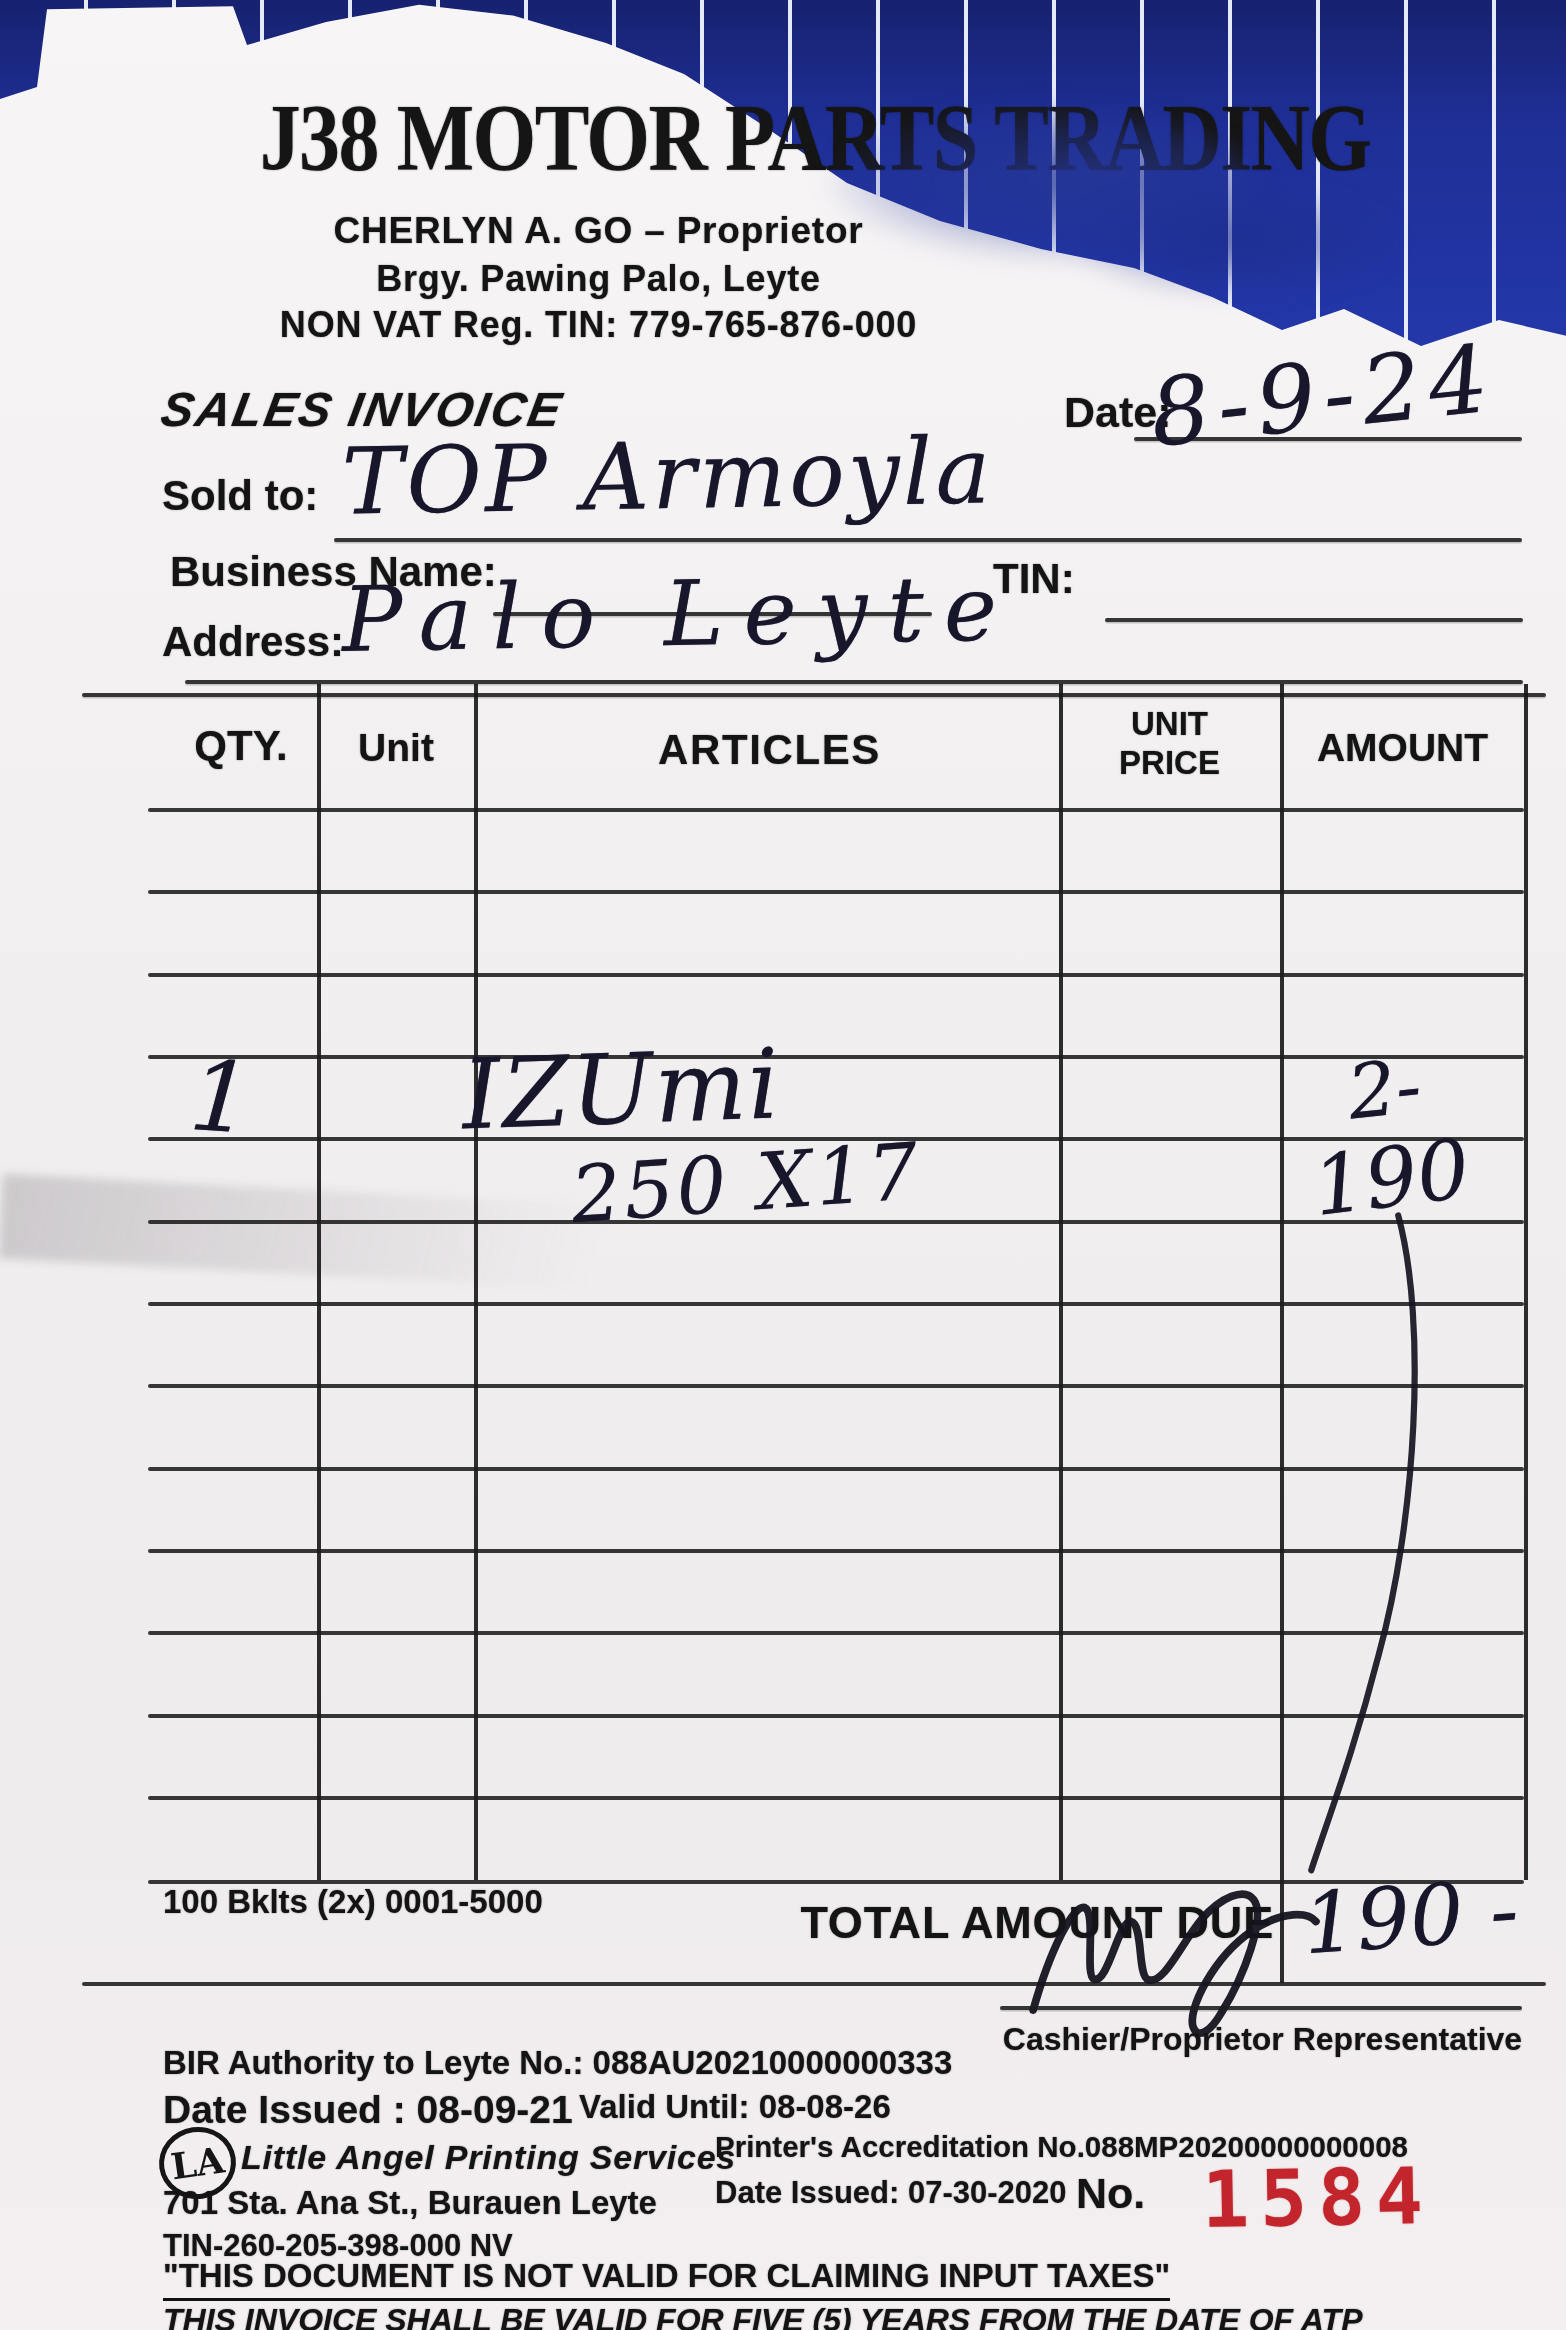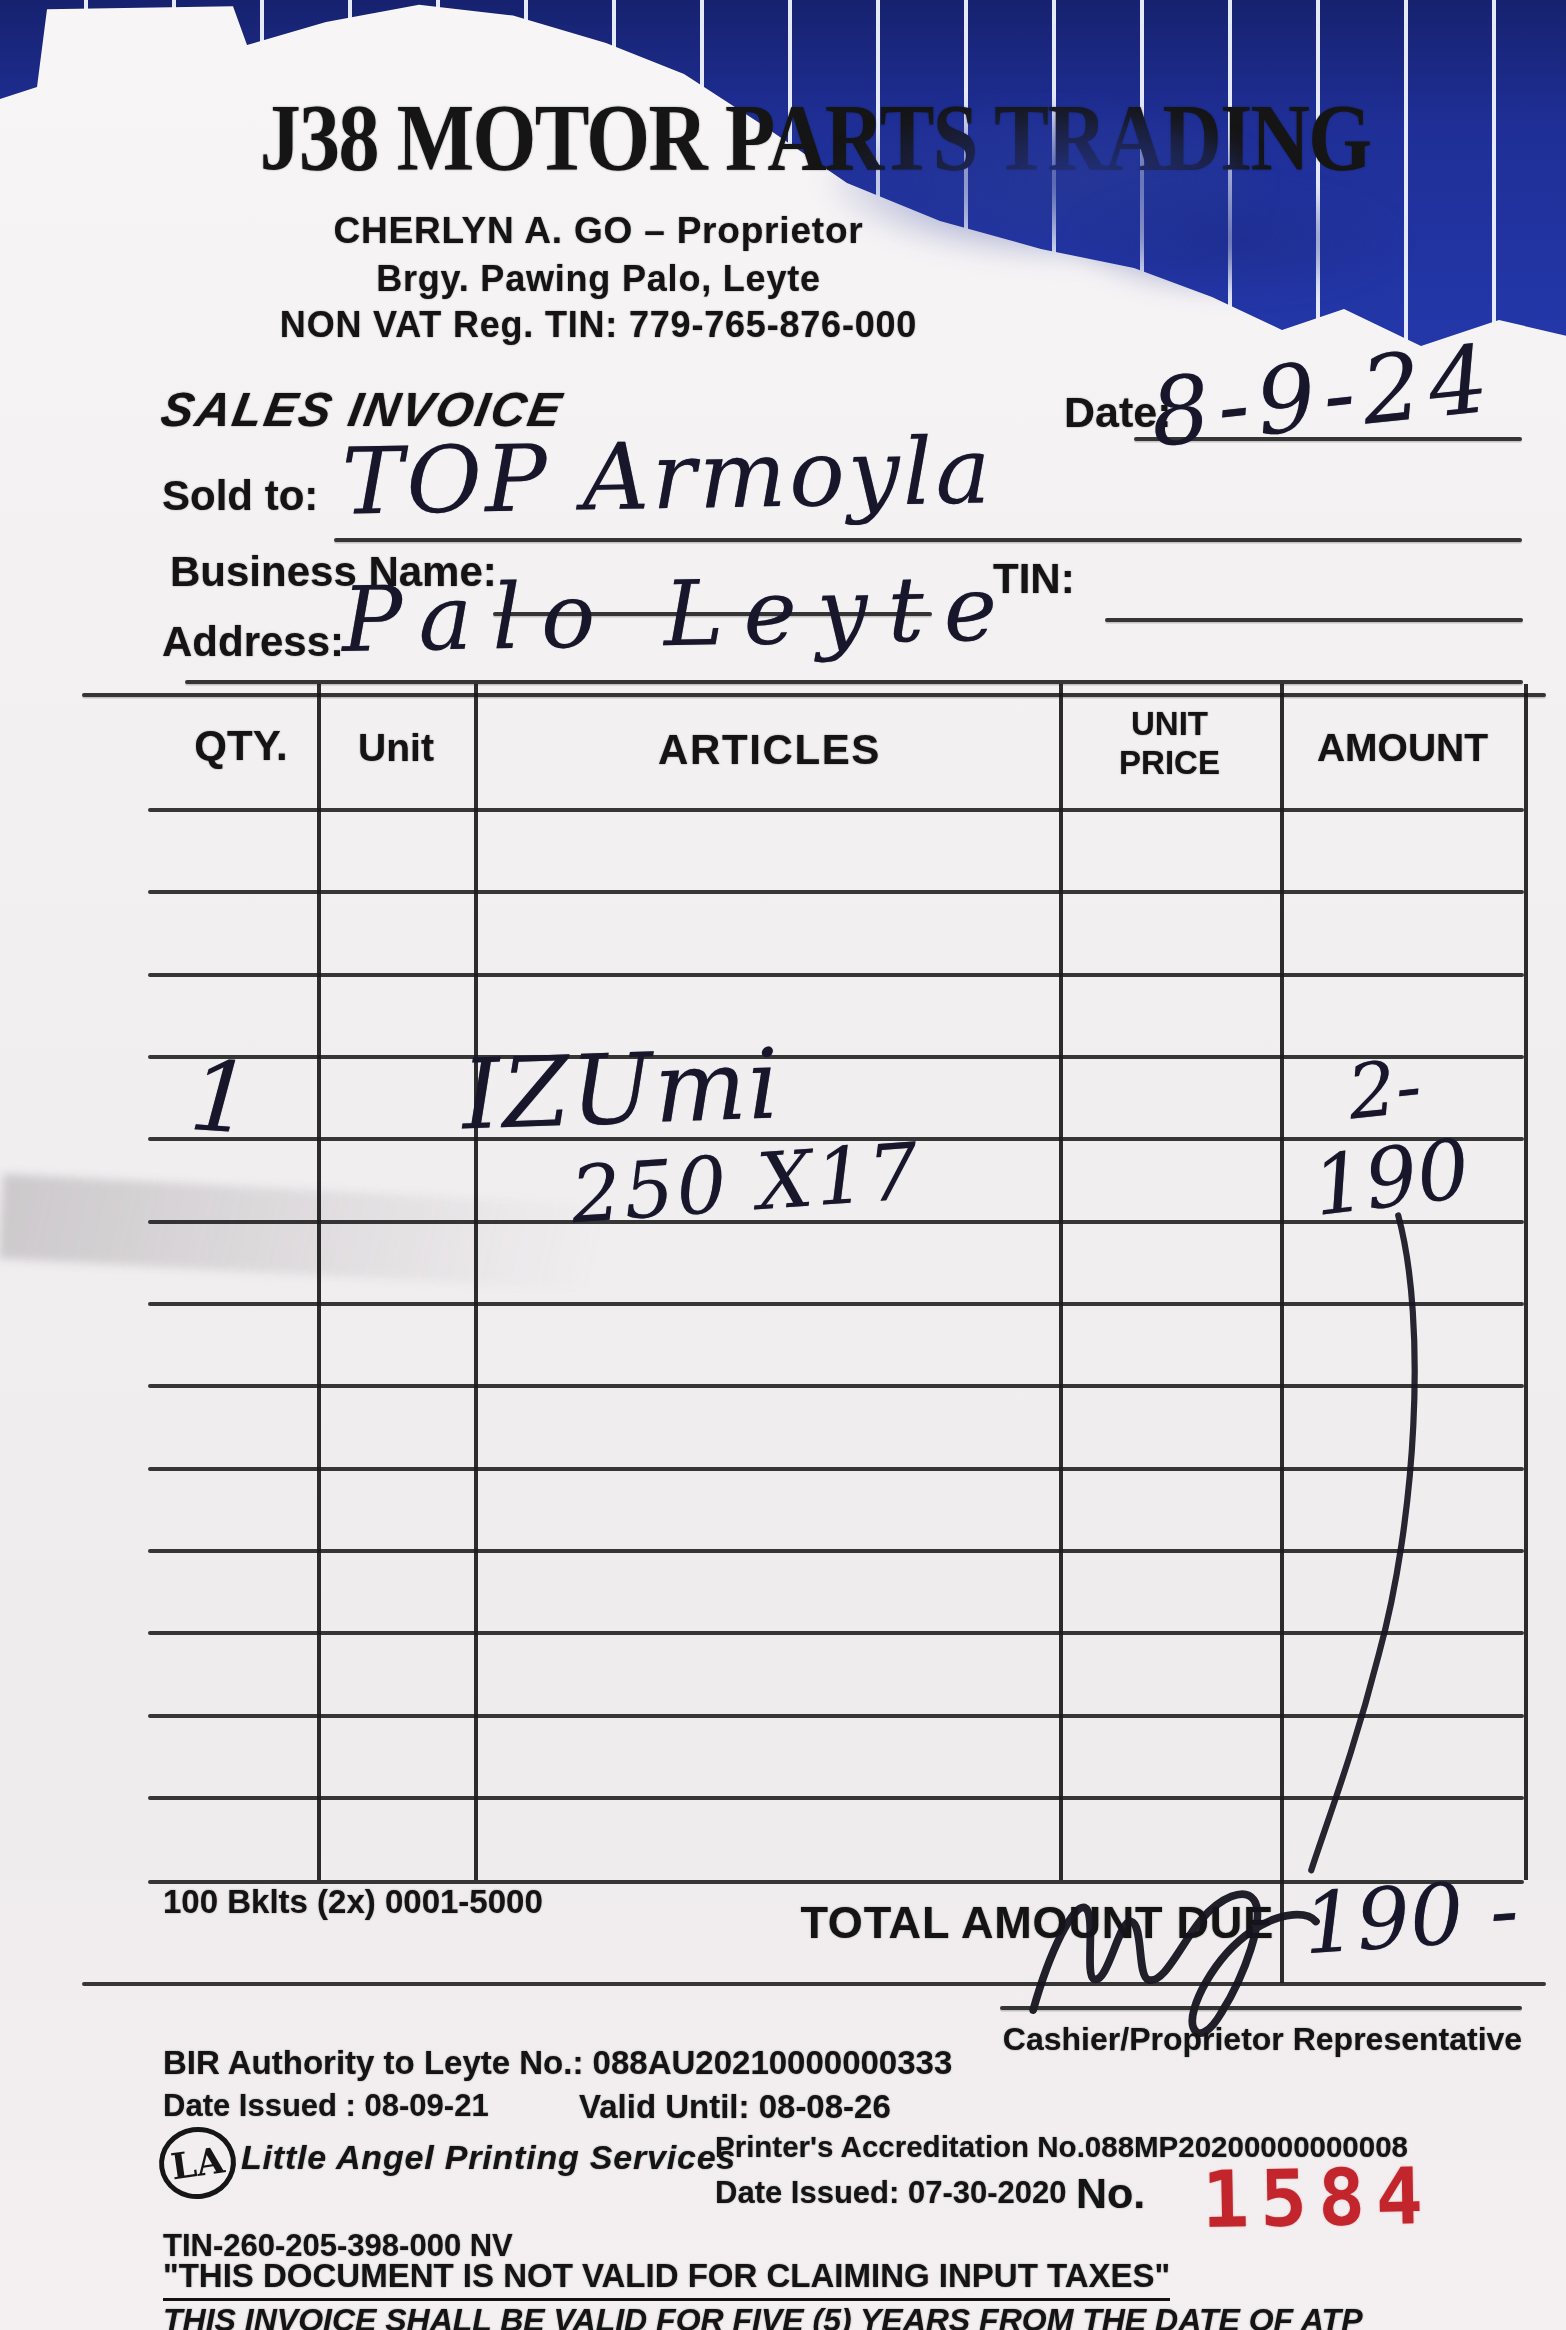--- a/index.html
+++ b/index.html
@@ -107,29 +107,30 @@
   <div class="txt b blurry" style="left:746px;top:1897px;width:528px;text-align:right;font-size:45px;letter-spacing:0.8px;">TOTAL  AMOUNT DUE</div>
   <div class="hw" style="left:1303px;top:1868px;font-size:84px;transform:rotate(-4deg);">190 -</div>
 
   <svg class="ink" width="1567" height="2330" viewBox="0 0 2017 3000">
     <path d="M1800 1565 C1838 1705 1822 1960 1775 2130 C1742 2258 1712 2335 1688 2408" fill="none" stroke="#15141f" stroke-width="8" stroke-linecap="round" opacity="0.92"></path>
     <path d="M1330 2588 C1352 2510 1382 2452 1396 2456 C1412 2462 1396 2542 1408 2548 C1426 2556 1440 2472 1456 2474 C1472 2478 1464 2544 1478 2549 C1498 2556 1520 2504 1546 2472 C1572 2442 1602 2430 1614 2446 C1630 2468 1602 2544 1572 2592 C1558 2616 1542 2626 1536 2610 C1528 2588 1562 2520 1612 2486 C1652 2459 1684 2462 1694 2474" fill="none" stroke="#15141f" stroke-width="10" stroke-linecap="round" opacity="0.95"></path>
   </svg>
 
   <div class="txt b blurry" style="left:163px;top:1883px;font-size:33px;">100 Bklts (2x) 0001-5000</div>
   <div class="txt b blurry" style="left:163px;top:2044px;font-size:33px;">BIR Authority to Leyte No.: 088AU20210000000333</div>
-  <div class="txt b blurry" style="left:163px;top:2088px;font-size:31px;">Date Issued : 08-09-21</div>
+  <div class="txt b blurry" style="left:163px;top:2088px;font-size:39px;">Date Issued : 08-09-21</div>
   <div class="txt b blurry" style="left:579px;top:2088px;font-size:33px;">Valid Until: 08-08-26</div>
 
   <div class="hline rough" style="left:1000px;top:2006px;width:522px;"></div>
   <div class="txt b blurry" style="left:979px;top:2021px;width:567px;text-align:center;font-size:32px;">Cashier/Proprietor Representative</div>
 
   <div class="logo-circle" style="left:159px;top:2127px;">LA</div>
   <div class="txt b blurry" style="left:241px;top:2138px;font-size:34px;font-family:Liberation Sans, sans-serif;font-style:italic;letter-spacing:0.8px;">Little Angel Printing Services</div>
   <div class="txt b blurry" style="left:715px;top:2130px;font-size:29.5px;">Printer's Accreditation No.088MP20200000000008</div>
+  <div class="txt b blurry" style="left:163px;top:2184px;font-size:33px;">701 Sta. Ana St., Burauen Leyte</div>
   <div class="txt b blurry" style="left:715px;top:2175px;font-size:31px;">Date Issued: 07-30-2020</div>
   <div class="txt b blurry" style="left:163px;top:2228px;font-size:31px;">TIN-260-205-398-000 NV</div>
 
   <div class="txt b blurry" style="left:1076px;top:2169px;font-size:43px;">No.</div>
   <div class="txt stamp" style="left:1202px;top:2153px;font-size:78px;transform:rotate(-1deg);">1584</div>
 
   <div class="txt b blurry u" style="left:163px;top:2257px;font-size:33px;">"THIS DOCUMENT IS NOT VALID FOR CLAIMING INPUT TAXES"</div>
   <div class="txt b blurry u" style="left:163px;top:2302px;font-size:32px;font-style:italic;">THIS INVOICE SHALL BE VALID FOR FIVE (5) YEARS FROM THE DATE OF ATP</div>
 
 </div>

